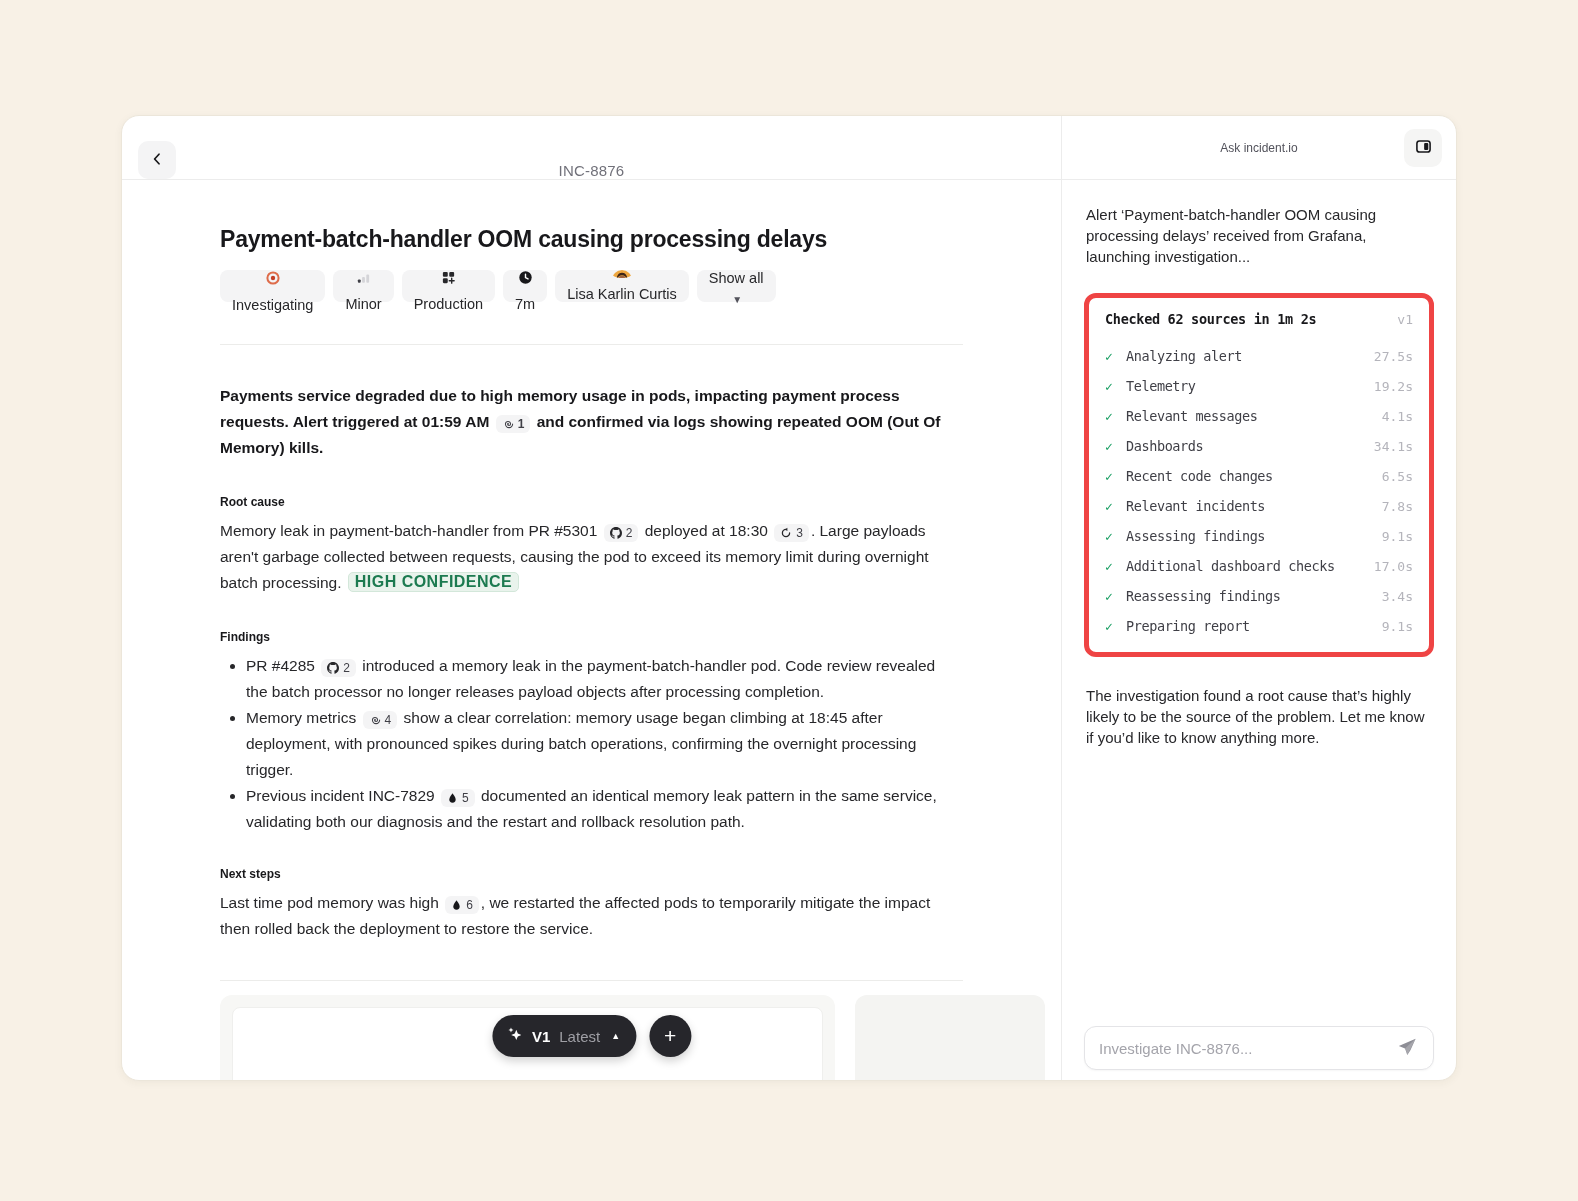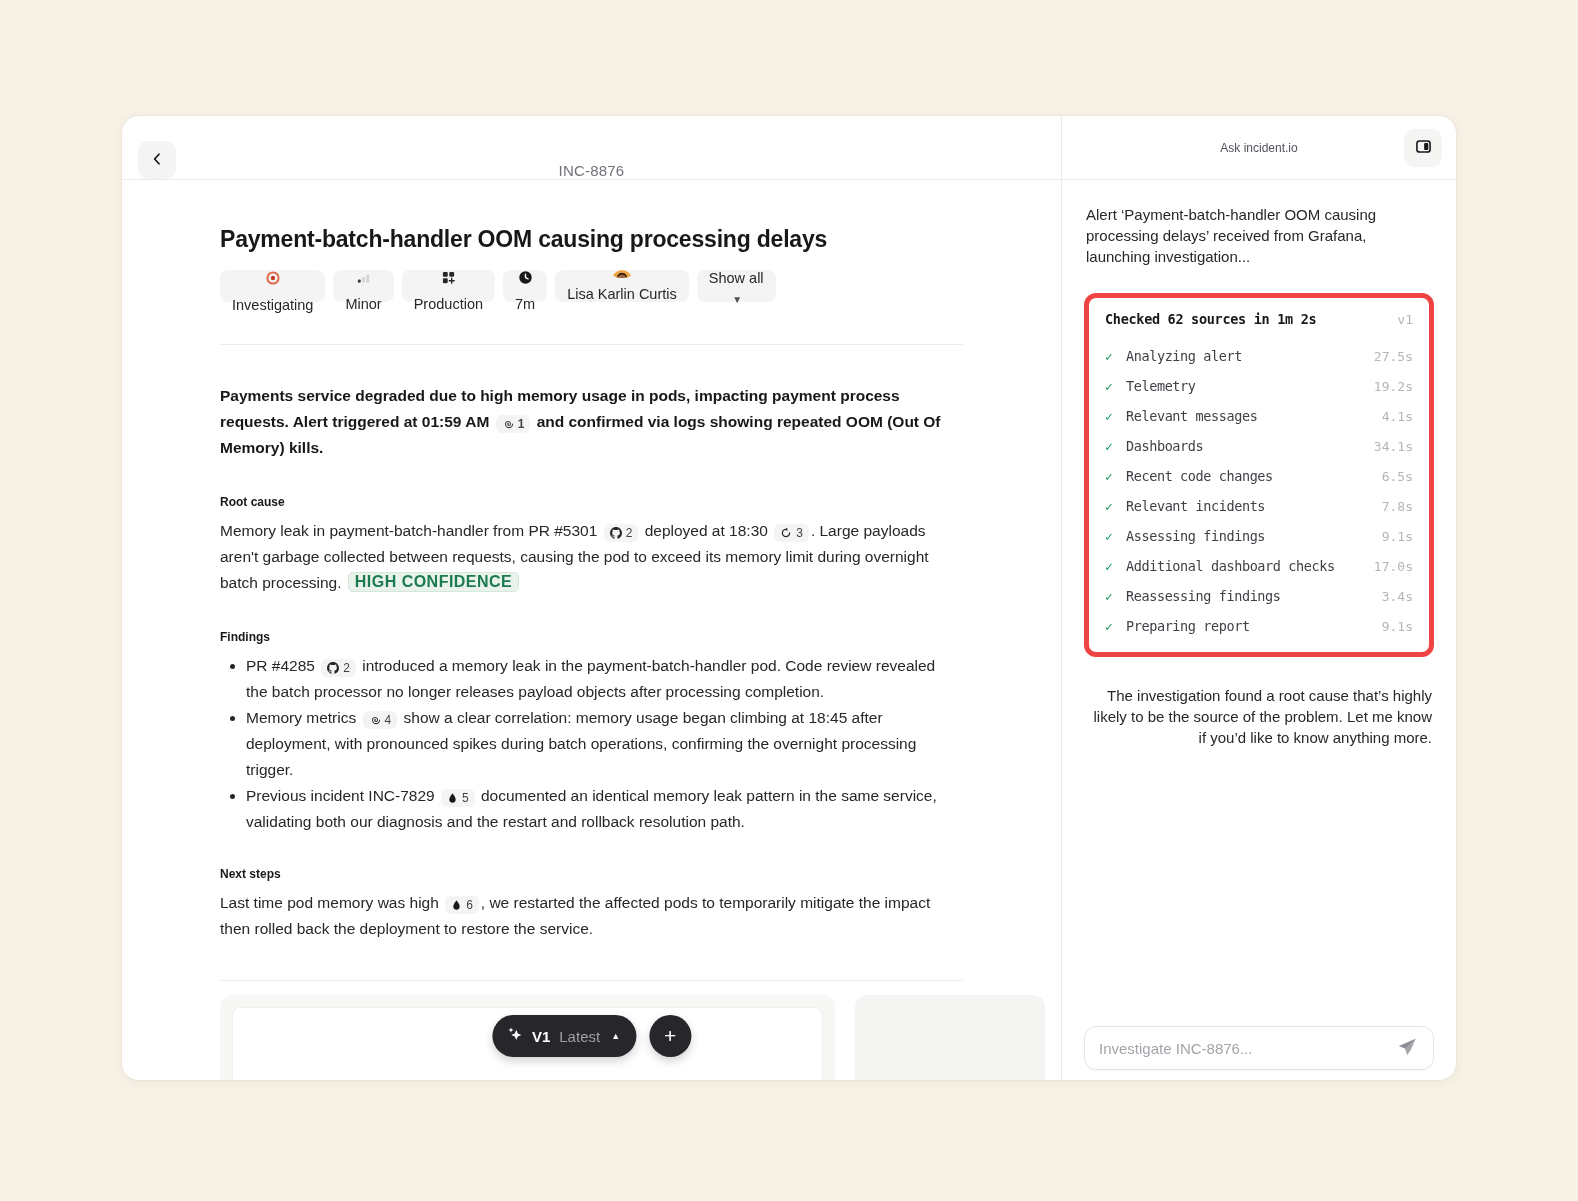--- a/index.html
+++ b/index.html
@@ -120,21 +120,21 @@
     margin-top:26px; border:5px solid #ef4444; border-radius:12px;
     padding:13px 16px 11px; font-family:"DejaVu Sans Mono",monospace; cursor:pointer;
   }
   .src-head { display:flex; justify-content:space-between; align-items:baseline; height:30px; }
   .src-head .t { font-size:13.5px; font-weight:700; color:#18181b; letter-spacing:-.3px; }
   .src-head .v { font-size:13px; color:#b4b4bb; }
   .src-row { display:flex; align-items:center; height:30px; }
   .src-row .chk { color:#189e62; font-size:13px; width:21px; flex:0 0 21px; }
   .src-row .lbl { font-size:13.5px; color:#3f3f46; letter-spacing:-.4px; flex:1; white-space:nowrap; }
   .src-row .tm { font-size:13px; color:#b4b4bb; }
-  .side-outro { margin-top:28px; font-size:15px; line-height:21px; color:#27272a; padding:0 2px;text-align:right; }
+  .side-outro { margin-top:28px; font-size:15px; line-height:21px; color:#27272a; padding:0 2px; }
   .composer {
     margin-top:auto; height:44px; border:1px solid #e4e4e7; border-radius:12px;
     box-shadow:0 1px 2px rgba(0,0,0,.04); display:flex; align-items:center; padding:0 12px 0 14px; background:#fff;
   }
   .composer input {
     flex:1; border:none; outline:none; font-family:inherit; font-size:15px; color:#27272a; background:transparent;
   }
   .composer input::placeholder { color:#a4a4ab; }
   .send-btn { border:none; background:transparent; cursor:pointer; display:flex; padding:4px; }
 </style>

